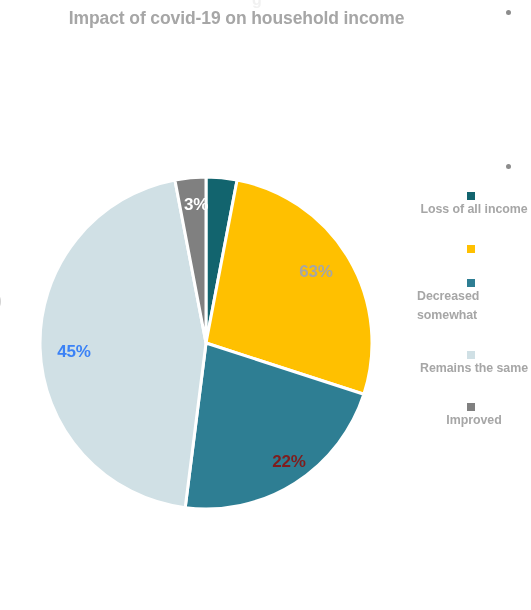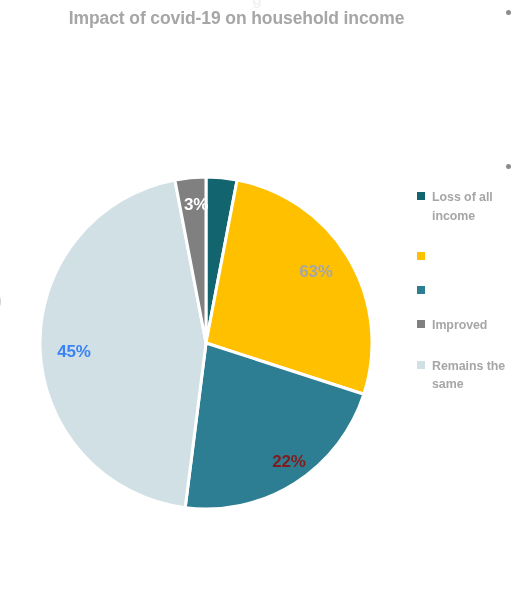--- a/index.html
+++ b/index.html
@@ -73,22 +73,23 @@
 
   
   #legend {
     position: absolute;
     left: 417px;
     top: 188px;
     width: 114px;
   }
   .legend-item {
     display: flex;
-    align-items: flex-start;
+    align-items: center;
     margin-bottom: 22px;
+    flex-direction: column;
   }
   .legend-item:last-child { margin-bottom: 0; }
 
   .legend-swatch {
     width: 8px;
     height: 8px;
     flex: 0 0 8px;
     margin-top: 4px;
     margin-right: 7px;
   }
@@ -153,24 +154,25 @@
   <div id="legend">
       <div class="legend-item">
         <span class="legend-swatch" style="background: rgb(18, 100, 110);"></span>
         <span class="legend-label">Loss of all income</span>
       </div>
       <div class="legend-item">
         <span class="legend-swatch" style="background: rgb(255, 192, 0);"></span>
       </div>
       <div class="legend-item">
         <span class="legend-swatch" style="background: rgb(46, 126, 147);"></span>
+        <span class="legend-label">Decreased somewhat</span>
+      </div>
+      <div class="legend-item">
+        <span class="legend-swatch" style="background: rgb(208, 224, 229);"></span>
+        <span class="legend-label">Remains the same</span>
       </div>
       <div class="legend-item">
         <span class="legend-swatch" style="background: rgb(128, 128, 128);"></span>
         <span class="legend-label">Improved</span>
-      </div>
-      <div class="legend-item">
-        <span class="legend-swatch" style="background: rgb(208, 224, 229);"></span>
-        <span class="legend-label">Remains the same</span>
       </div>
     </div>
 
 </div>
 
 </body></html>

